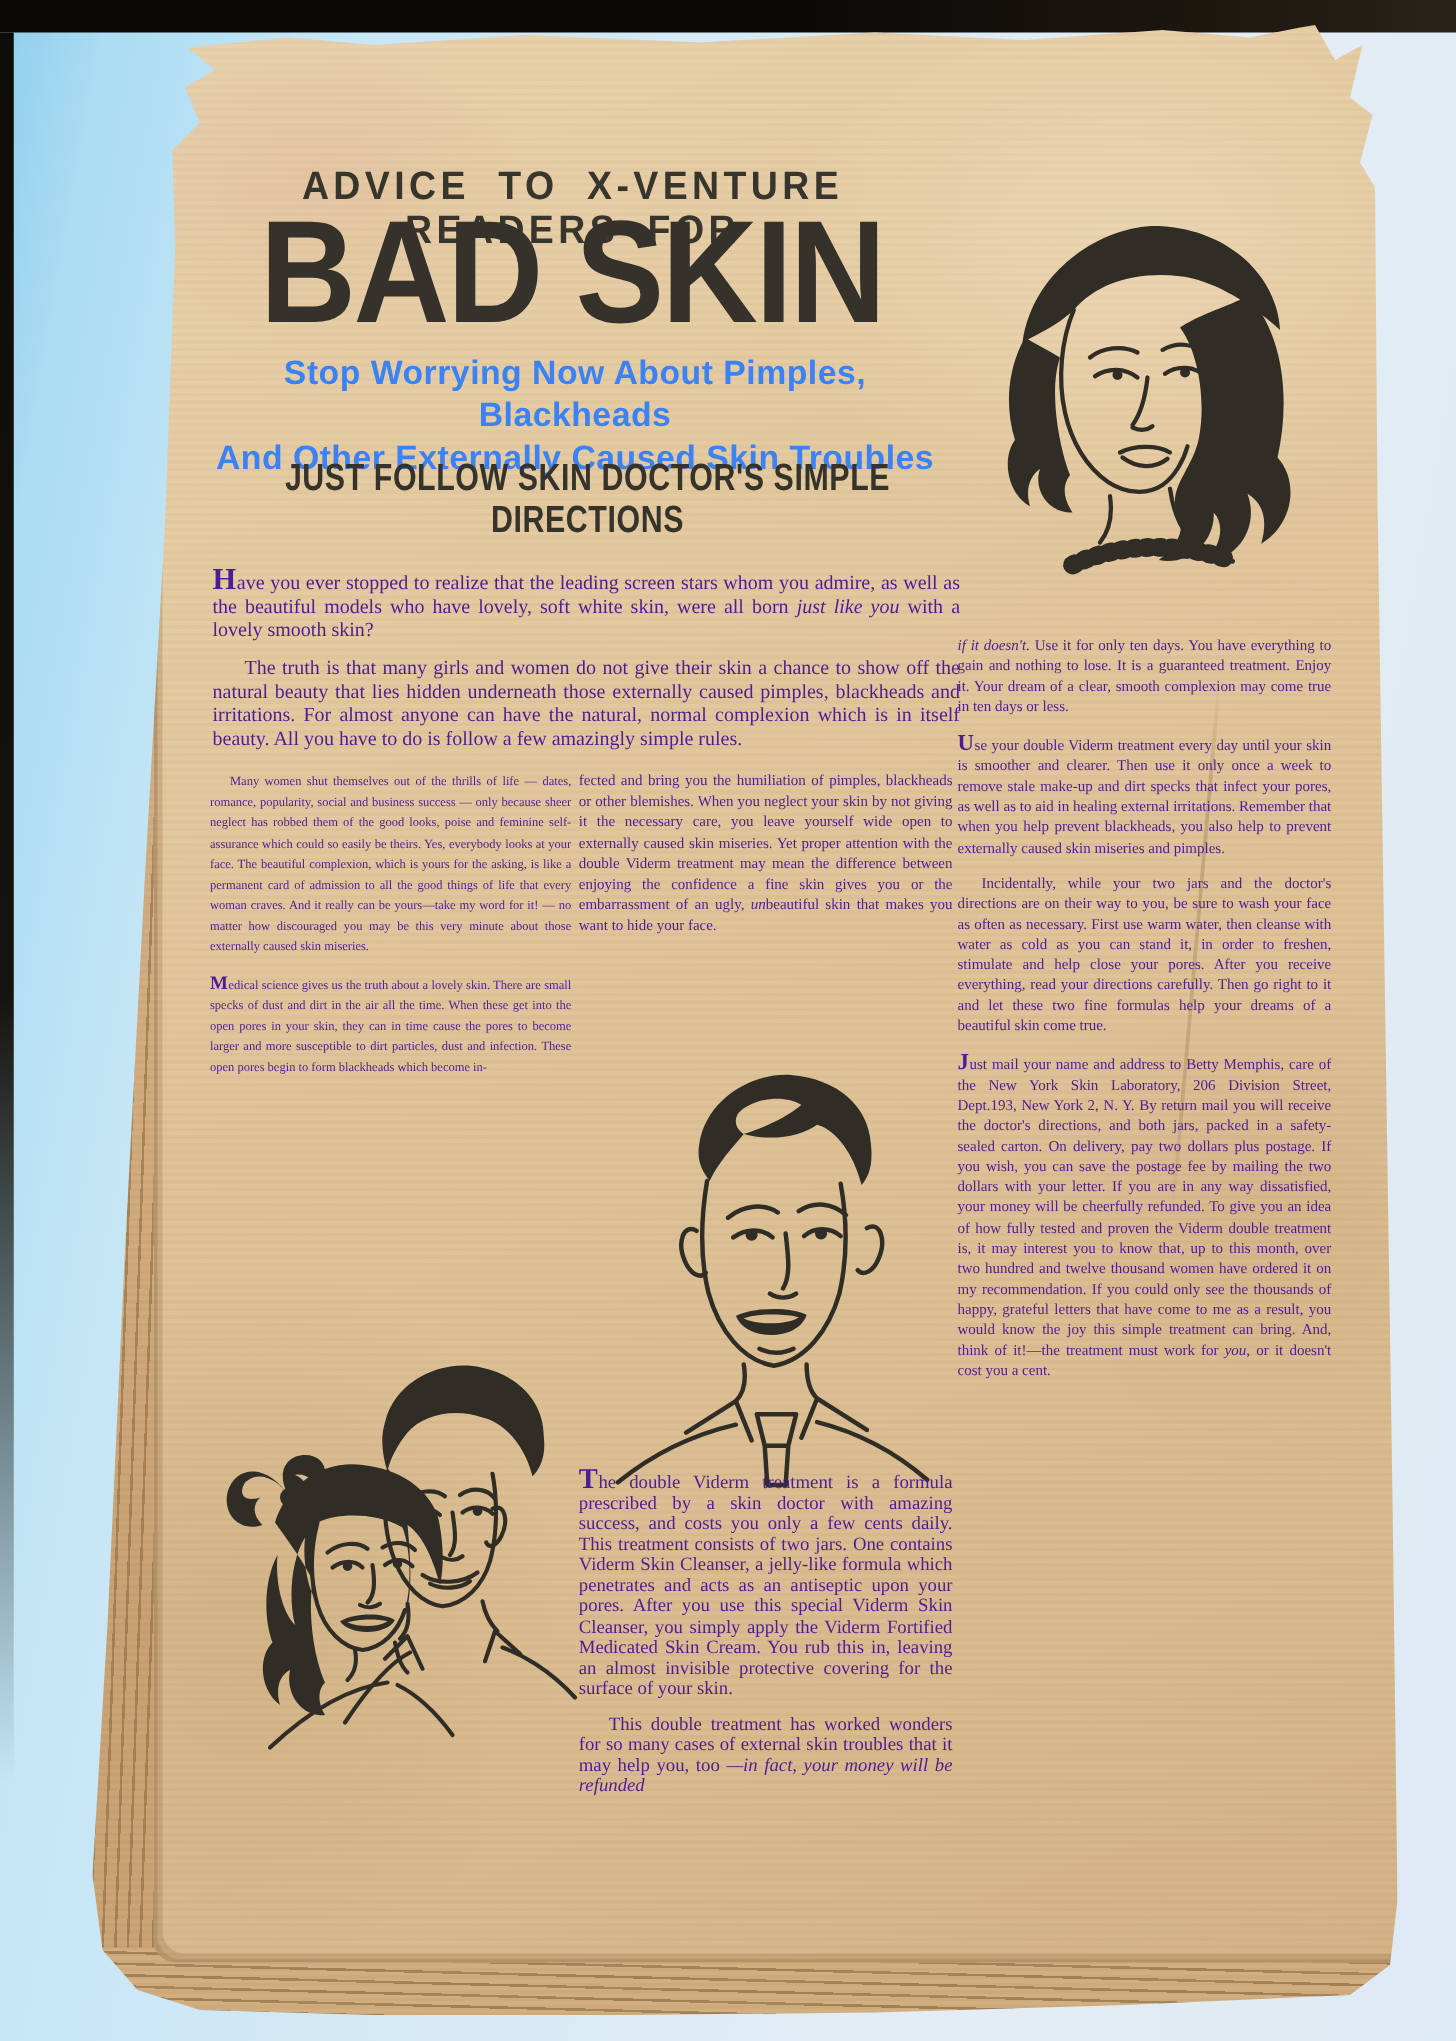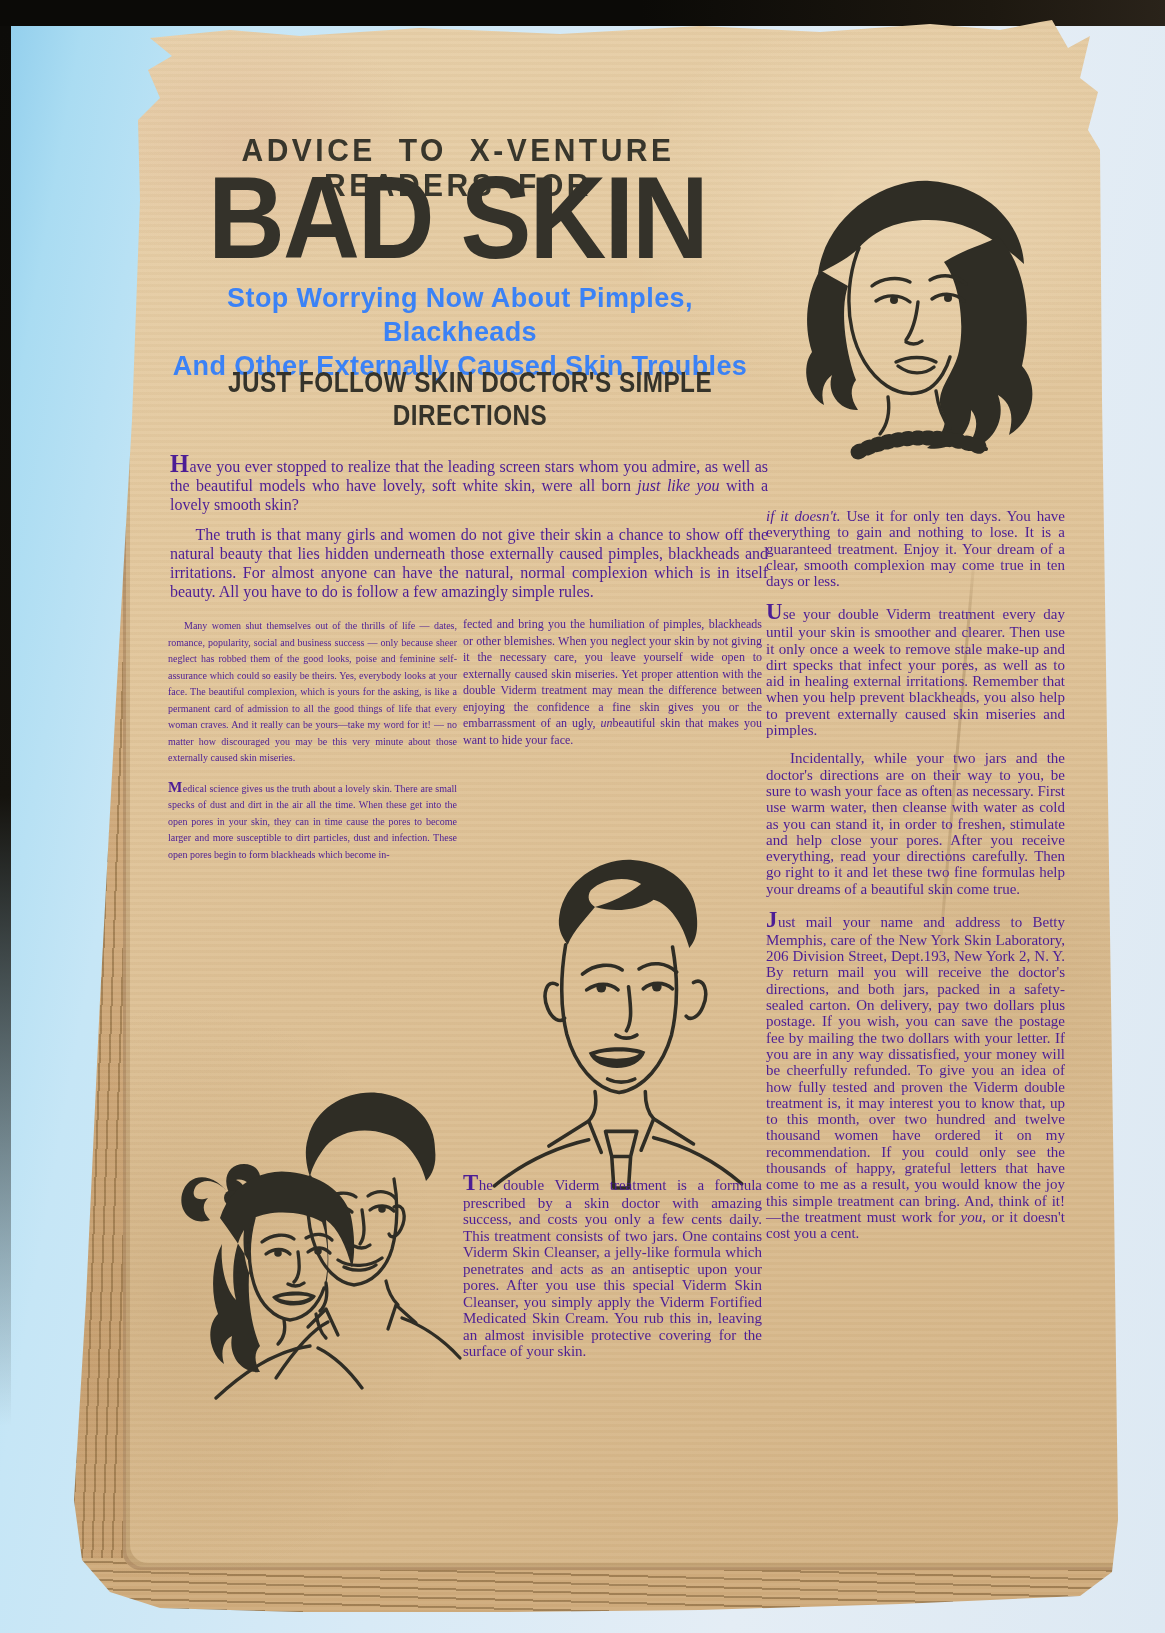--- a/index.html
+++ b/index.html
@@ -54,21 +54,21 @@
   .textblock{text-align:justify;color:#4c1d95;}
   .textblock p{margin:0 0 12px;text-indent:1.6em;}
   .textblock p.leadpar{text-indent:0;}
   .textblock p.flush{text-indent:0;}
   .lead{font-weight:700;font-size:1.52em;line-height:1;letter-spacing:.5px;}
   .it{font-style:italic;}
   .intro{left:170px;top:452px;width:598px;font-size:16px;line-height:18.8px;}
   .colL{left:168px;top:618px;width:289px;font-size:10px;line-height:16.5px;}
   .colM1{left:463px;top:616px;width:299px;font-size:12px;line-height:16.5px;}
   .colM2{left:463px;top:1172px;width:299px;font-size:15px;line-height:16.5px;}
-  .colR{left:766px;top:508px;width:299px;font-size:15px;line-height:16.3px;}
+  .colR{left:766px;top:508px;width:299px;font-size:12px;line-height:16.3px;}
   svg.illus{overflow:visible;}
   .woman{left:760px;top:152px;}
   .man{left:486px;top:840px;}
   .couple{left:158px;top:1076px;}
 </style>
 </head>
 <body>
 
 <div class="abs lid-bar"></div>
 <div class="abs left-sliver"></div>
@@ -165,20 +165,21 @@
     <path fill="#2f2d25" stroke="none" d="M98,203 C112,196 140,196 152,202 C146,222 106,223 98,203 Z M104,205 C114,210 138,210 146,204 C136,201 112,201 104,205 Z" fill-rule="evenodd"></path>
     <path d="M116,228 C124,232 134,232 142,228"></path>
     <path d="M104,240 C106,252 104,262 98,268 M152,240 C152,252 154,260 160,266"></path>
     <path d="M60,292 L98,268 L110,298 M198,290 L160,266 L148,296"></path>
     <path d="M114,278 L144,278 L138,302 L120,302 Z M120,302 L138,302 L136,332 L122,332 Z"></path>
     <path d="M8,330 C40,304 72,292 98,286 M244,328 C214,302 184,290 160,284"></path>
   </svg>
 
   <div class="abs textblock colM2">
     <p class="leadpar"><span class="lead">T</span><span>he double Viderm treatment is a formula prescribed by a skin doctor with amazing success, and costs you only a few cents daily. This treatment consists of two jars. One contains Viderm Skin Cleanser, a jelly-like formula which penetrates and acts as an antiseptic upon your pores. After you use this special Viderm Skin Cleanser, you simply apply the Viderm Fortified Medicated Skin Cream. You rub this in, leaving an almost invisible protective covering for the surface of your skin.</span></p>
+    <p><span>This double treatment has worked wonders for so many cases of external skin troubles that it may help you, too </span><span class="it">—in fact, your money will be refunded</span></p>
   </div>
 
   <div class="abs textblock colR">
     <p class="flush"><span class="it">if it doesn't.</span><span> Use it for only ten days. You have everything to gain and nothing to lose. It is a guaranteed treatment. Enjoy it. Your dream of a clear, smooth complexion may come true in ten days or less.</span></p>
     <p class="leadpar"><span class="lead">U</span><span>se your double Viderm treatment every day until your skin is smoother and clearer. Then use it only once a week to remove stale make-up and dirt specks that infect your pores, as well as to aid in healing external irritations. Remember that when you help prevent blackheads, you also help to prevent externally caused skin miseries and pimples.</span></p>
     <p>Incidentally, while your two jars and the doctor's directions are on their way to you, be sure to wash your face as often as necessary. First use warm water, then cleanse with water as cold as you can stand it, in order to freshen, stimulate and help close your pores. After you receive everything, read your directions carefully. Then go right to it and let these two fine formulas help your dreams of a beautiful skin come true.</p>
     <p class="leadpar"><span class="lead">J</span><span>ust mail your name and address to Betty Memphis, care of the New York Skin Laboratory, 206 Division Street, Dept.193, New York 2, N. Y. By return mail you will receive the doctor's directions, and both jars, packed in a safety-sealed carton. On delivery, pay two dollars plus postage. If you wish, you can save the postage fee by mailing the two dollars with your letter. If you are in any way dissatisfied, your money will be cheerfully refunded. To give you an idea of how fully tested and proven the Viderm double treatment is, it may interest you to know that, up to this month, over two hundred and twelve thousand women have ordered it on my recommendation. If you could only see the thousands of happy, grateful letters that have come to me as a result, you would know the joy this simple treatment can bring. And, think of it!—the treatment must work for </span><span class="it">you,</span><span> or it doesn't cost you a cent.</span></p>
   </div>
 
 </div>

